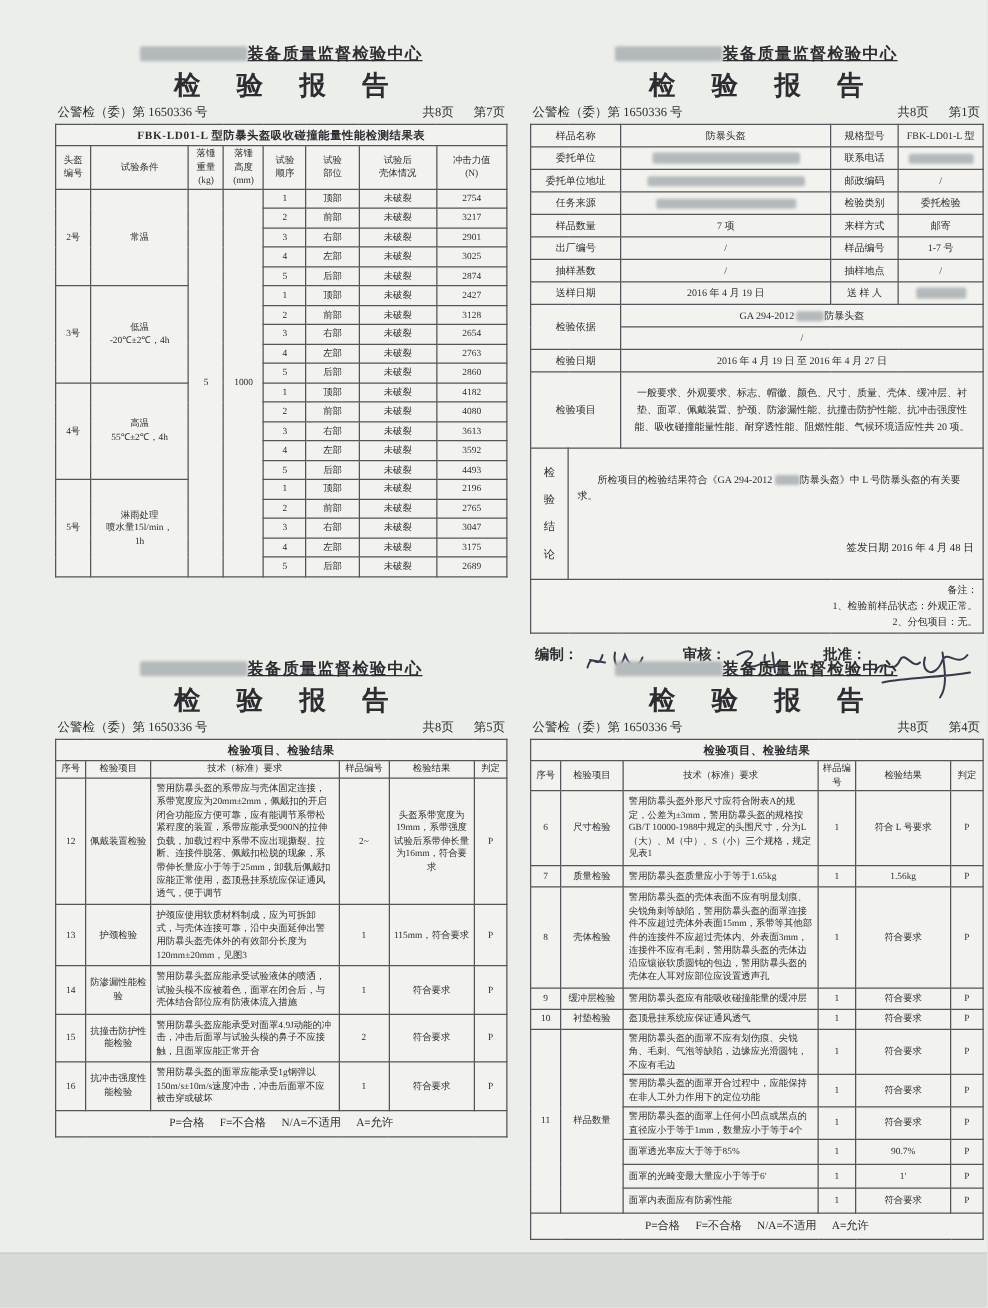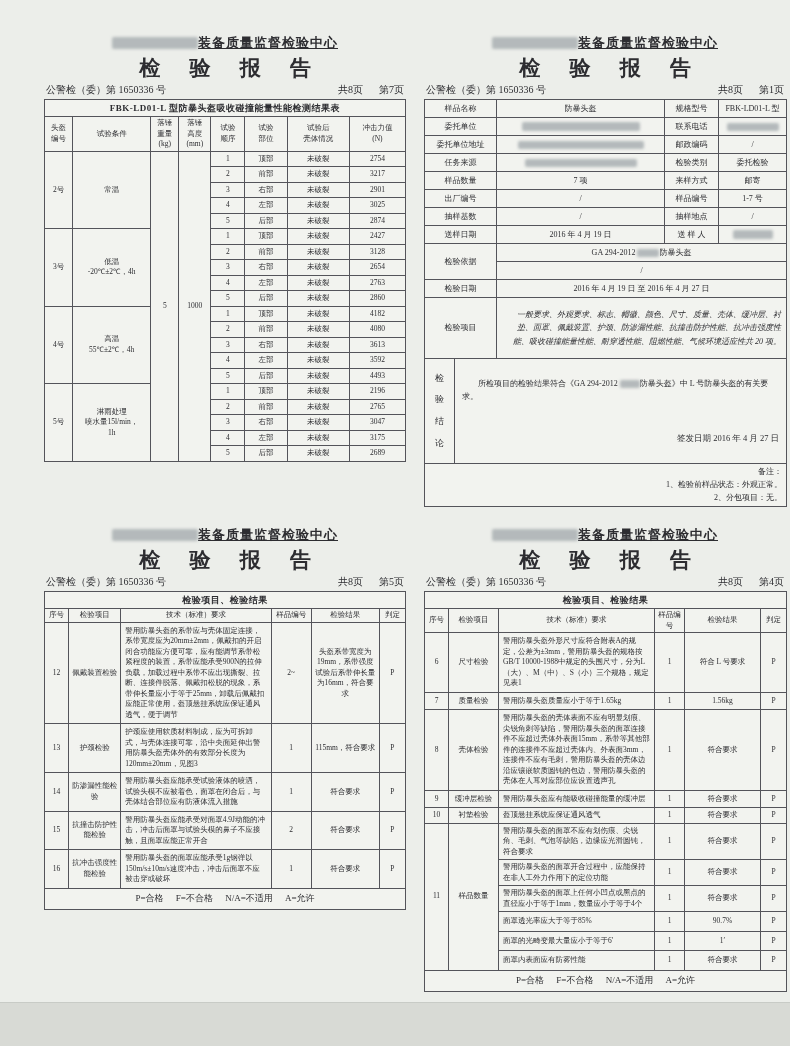--- a/index.html
+++ b/index.html
@@ -10,21 +10,21 @@
   #p7{left:44px;top:34px;} #p1{left:424px;top:34px;}
   #p5{left:44px;top:526px;} #p4{left:424px;top:526px;}
   .org{text-align:center;font-size:13px;font-weight:bold;letter-spacing:1px;white-space:nowrap;text-decoration:underline;}
   .rtitle{text-align:center;font-size:21px;font-weight:bold;letter-spacing:12px;text-indent:12px;margin:2px 0 1px;}
   .numline{display:flex;justify-content:space-between;font-size:10px;padding:0 2px;margin-bottom:2px;}
   .pgright{display:flex;gap:16px;}
   .redact{display:inline-block;background:#b4b9bb;border-radius:2px;filter:blur(1.4px);vertical-align:-2px;}
   table{border-collapse:collapse;width:100%;table-layout:fixed;background:#f2f3ef;}
   td{border:1px solid #54545a;font-size:7.5px;line-height:1.4;padding:1px 2px;text-align:center;vertical-align:middle;overflow:hidden;}
   .pre{white-space:pre-line;}
-  .left{text-align:right;font-style:italic;}
+  .left{text-align:center;}
   .ttl td{font-size:9px;font-weight:bold;height:14px;letter-spacing:.5px;}
   .hdr td{font-size:7.5px;}
   .dr td{height:12.5px;}
   .f8 td{font-size:8px;height:15px;}
   .legend td{font-size:9px;height:18px;word-spacing:10px;}
   .vlabel{width:11px;margin:0 auto;word-break:break-all;line-height:2.4;font-size:9px;}
   .concl{text-align:left;font-size:8px;padding:3px 5px 2px;}
   .concl .body{text-indent:2em;line-height:1.6;}
   .concl .issue{text-align:right;margin-top:30px;font-size:8.5px;}
   .remark{font-size:7.5px;text-align:right;line-height:1.6;padding:2px 4px;}
@@ -302,31 +302,51 @@
             <td colspan="2" style="height:58px;">检验项目</td>
             <td colspan="3" class="left" style="font-size:8px;line-height:1.7;padding:2px 5px;">一般要求、外观要求、标志、帽徽、颜色、尺寸、质量、壳体、缓冲层、衬垫、面罩、佩戴装置、护颈、防渗漏性能、抗撞击防护性能、抗冲击强度性能、吸收碰撞能量性能、耐穿透性能、阻燃性能、气候环境适应性共 20 项。</td>
           </tr>
       <tr>
         <td style="height:102px;">
               <div class="vlabel">检验结论</div>
             </td>
         <td colspan="4">
           <div class="concl">
             <div class="body"><span>所检项目的检验结果符合《GA 294-2012 </span><span class="redact" style="width:20px;height:8px;"></span><span>防暴头盔》中 L 号防暴头盔的有关要求。</span></div>
-            <div class="issue">签发日期 2016 年 4 月 27 日</div>
+            <div class="issue">签发日期 2016 年 4 月 48 日</div>
           </div>
         </td>
       </tr>
       <tr>
             <td colspan="5" class="remark pre">备注：
 1、检验前样品状态：外观正常。
 2、分包项目：无。</td>
           </tr>
     </tbody>
       </table>
+    <div class="signrow">
+      <span class="unit">
+          <span>编制：</span>
+        <svg width="52" height="26">
+            <path class="sig" d="M4,18 C8,4 12,22 16,8 M6,12 L18,14 M26,6 C24,16 30,22 34,8 C38,18 44,20 48,10"></path>
+          </svg>
+        </span>
+      <span class="unit">
+          <span>审核：</span>
+        <svg width="46" height="28">
+            <path class="sig" d="M6,8 C16,2 22,6 14,12 C8,16 18,20 26,14 M28,8 C26,16 32,24 40,12 M34,6 L36,22"></path>
+          </svg>
+        </span>
+      <span class="unit">
+          <span>批准：</span>
+        <svg width="86" height="44">
+            <path class="sig" d="M4,22 C10,8 18,26 24,12 C28,4 34,20 40,14 M44,10 C40,22 52,28 58,12 C62,4 70,18 78,8 M58,6 C60,20 62,34 56,42 M10,30 C30,26 56,26 80,22"></path>
+          </svg>
+        </span>
+    </div>
   </div>
 
   <div class="page" id="p5">
     <div class="org"><span class="redact" style="width:86px;height:12px;"></span><span>装备质量监督检验中心</span></div>
     <div class="rtitle">检 验 报 告</div>
     <div class="numline">
       <span>公警检（委）第 1650336 号</span>
       <span class="pgright">
           <span>共8页</span>
           <span>第5页</span>
@@ -467,21 +487,21 @@
         <td>10</td>
         <td>衬垫检验</td>
         <td class="req" style="padding:2px 4px;">盔顶悬挂系统应保证通风透气</td>
         <td>1</td>
         <td>符合要求</td>
         <td>P</td>
       </tr>
       <tr>
         <td rowspan="6">11</td>
         <td rowspan="6">样品数量</td>
-        <td class="req" style="padding:2px 4px;">警用防暴头盔的面罩不应有划伤痕、尖锐角、毛刺、气泡等缺陷，边缘应光滑圆钝，符合要求</td>
+        <td class="req" style="padding:2px 4px;">警用防暴头盔的面罩不应有划伤痕、尖锐角、毛刺、气泡等缺陷，边缘应光滑圆钝，不应有毛边</td>
         <td>1</td>
         <td>符合要求</td>
         <td>P</td>
       </tr>
       <tr>
         <td class="req" style="padding:2px 4px;">警用防暴头盔的面罩开合过程中，应能保持在非人工外力作用下的定位功能</td>
         <td>1</td>
         <td>符合要求</td>
         <td>P</td>
       </tr>

